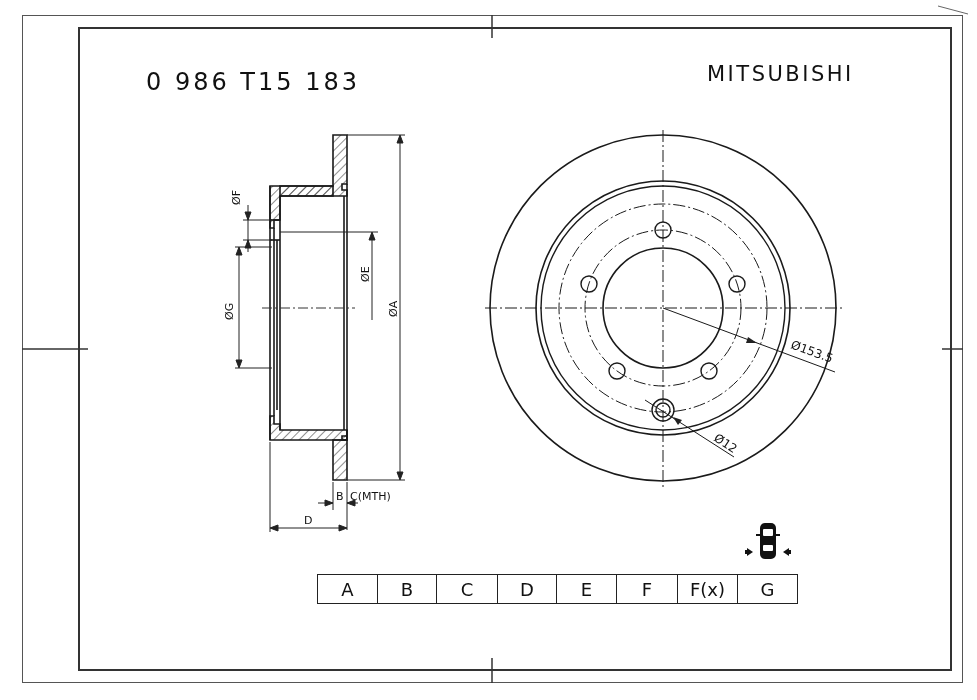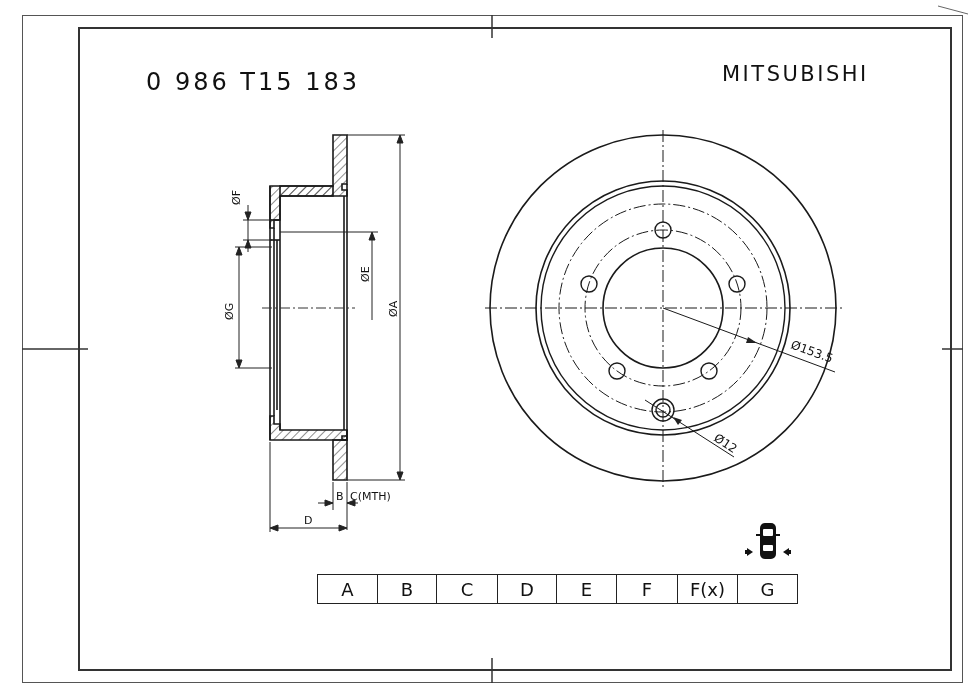--- a/index.html
+++ b/index.html
@@ -1,20 +1,20 @@
 <!DOCTYPE html>
 <html><head>
   <meta charset="utf-8">
   <style>
     html, body { margin: 0; padding: 0; background: #ffffff; }
     body { width: 977px; height: 700px; position: relative; overflow: hidden; font-family: "DejaVu Sans", sans-serif; color: #1a1a1a; }
     .frame-outer { position: absolute; left: 22px; top: 15px; width: 941px; height: 668px; border: 1px solid #555; box-sizing: border-box; }
     .frame-inner { position: absolute; left: 78px; top: 27px; width: 874px; height: 644px; border: 2px solid #333; box-sizing: border-box; }
     .part-number { position: absolute; left: 146px; top: 68px; font-size: 24px; letter-spacing: 3px; font-family: "DejaVu Sans", sans-serif; color: #111; }
-    .brand { position: absolute; left: 722px; top: 62px; font-size: 21px; letter-spacing: 2.5px; font-family: "DejaVu Sans", sans-serif; color: #111; }
+    .brand { position: absolute; left: 707px; top: 62px; font-size: 21px; letter-spacing: 2.5px; font-family: "DejaVu Sans", sans-serif; color: #111; }
     svg.drawing { position: absolute; left: 0; top: 0; }
     .dim-table { position: absolute; left: 317px; top: 574px; border-collapse: collapse; font-family: "DejaVu Sans", sans-serif; font-size: 18px; color: #111; }
     .dim-table td { border: 1.5px solid #222; height: 28px; padding: 0; text-align: center; }
     .dim-table td.h { height: 28px; }
     .col-A { width: 59px; } .col-B { width: 58px; } .col-C { width: 60px; } .col-D { width: 58px; }
     .col-E { width: 59px; } .col-F { width: 60px; } .col-Fx { width: 59px; } .col-G { width: 59px; }
     .car-icon { position: absolute; left: 743px; top: 521px; width: 50px; height: 42px; }
   </style>
 </head>
 <body>

